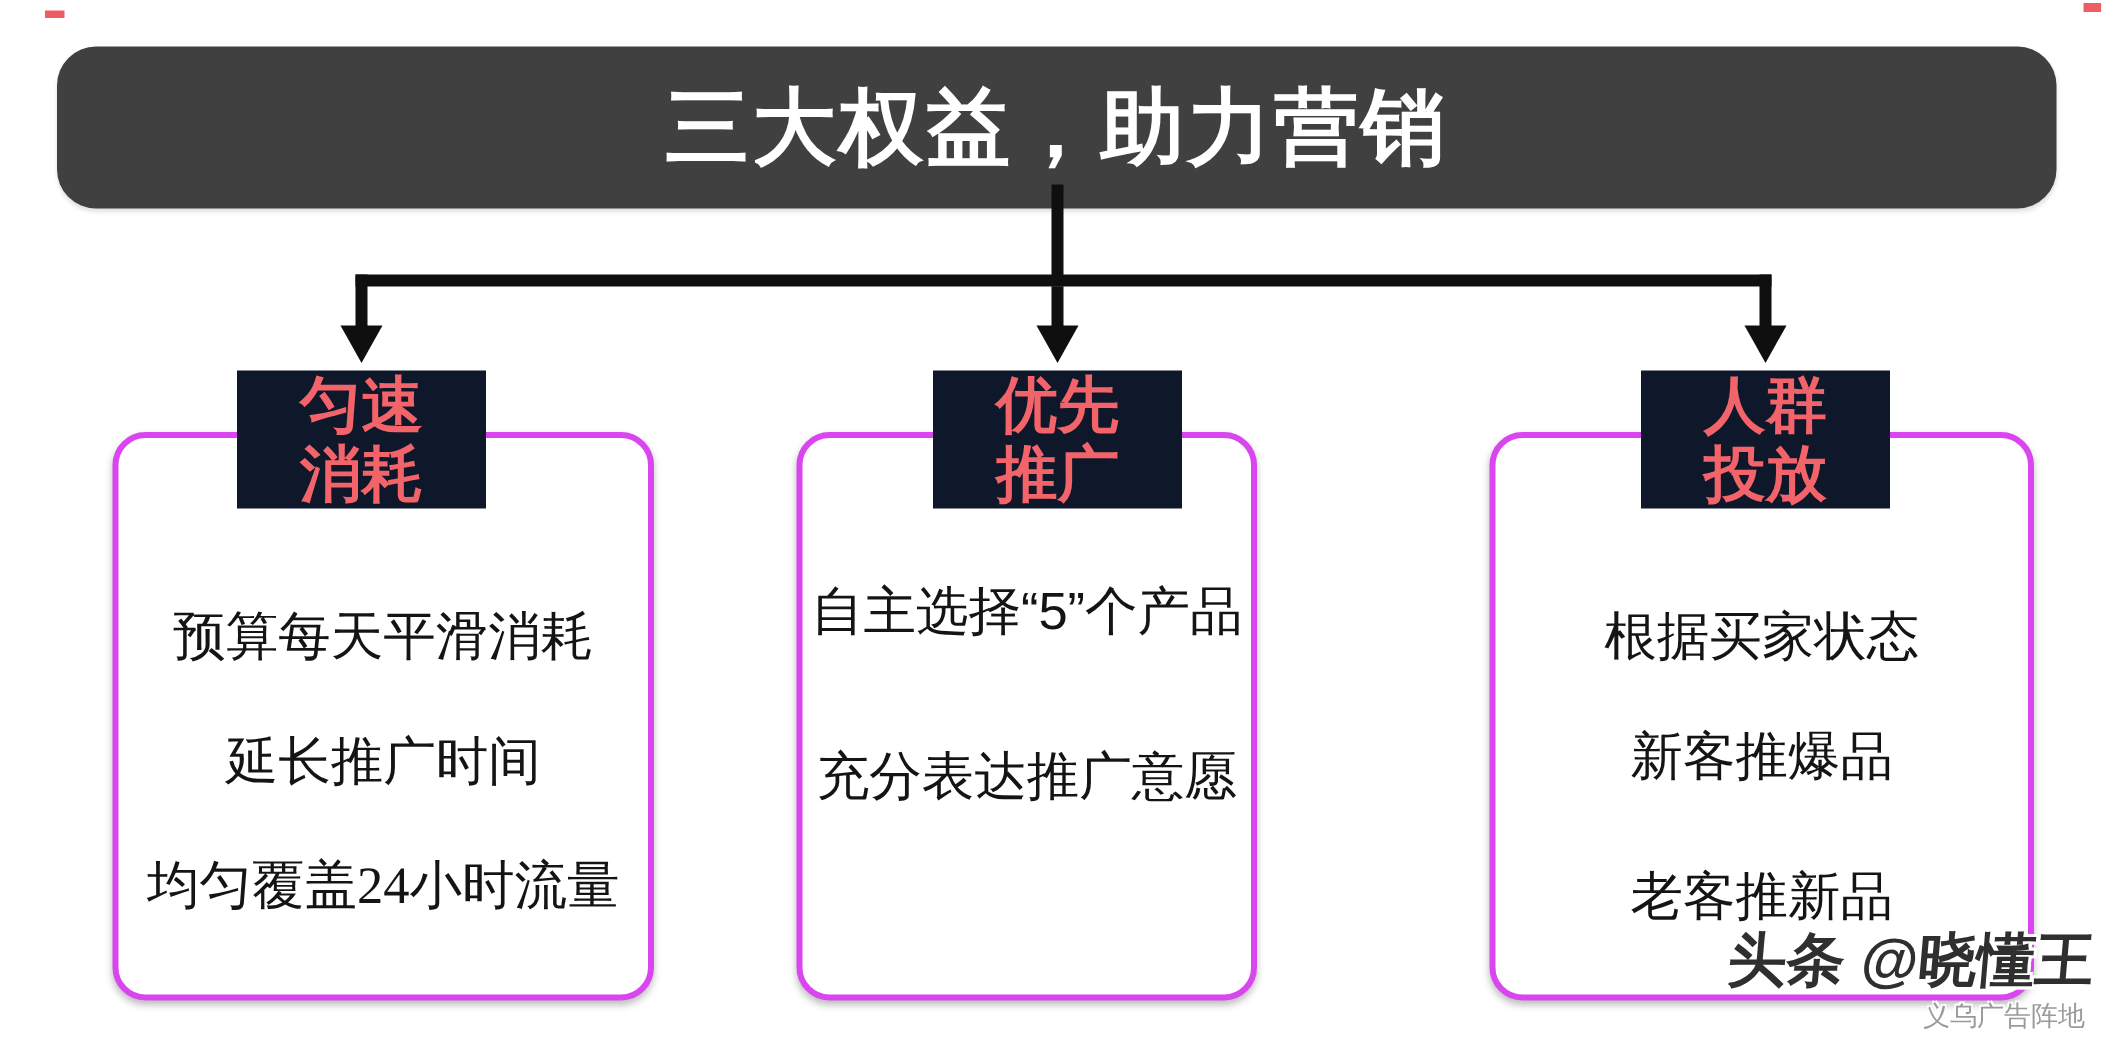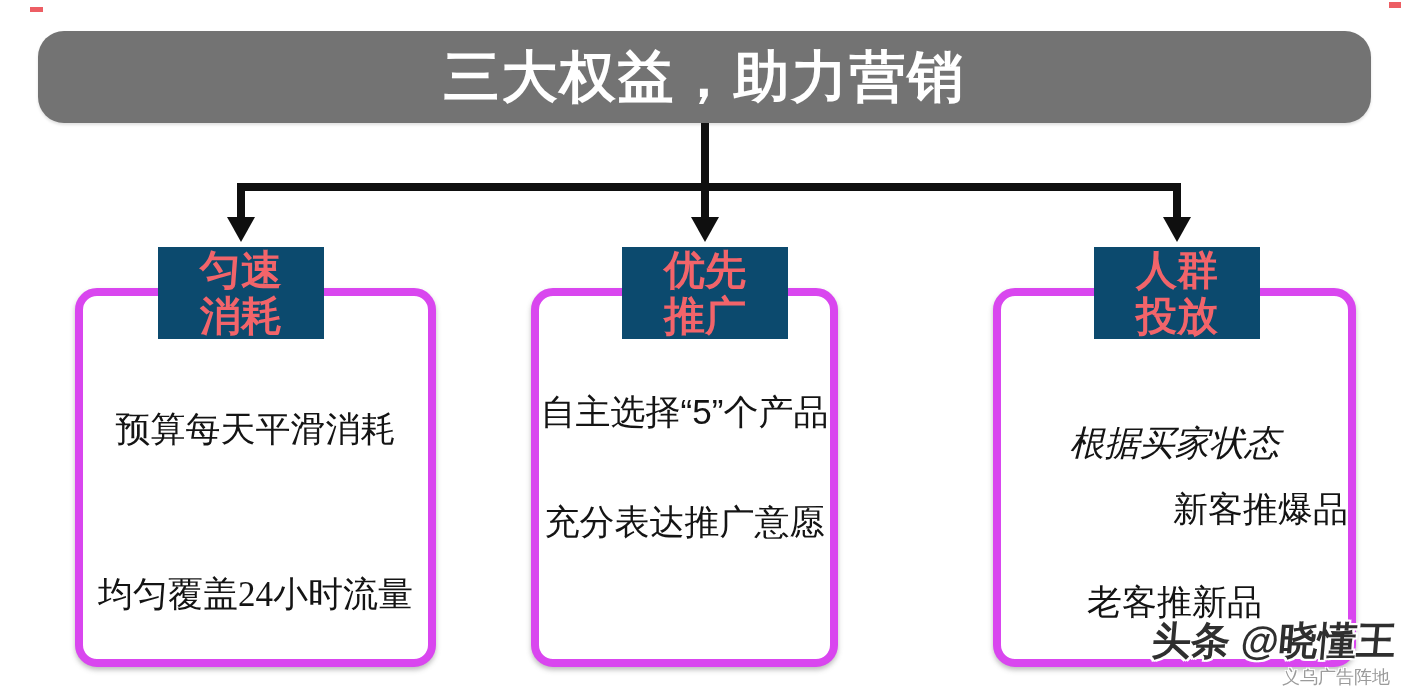--- a/index.html
+++ b/index.html
@@ -7,22 +7,22 @@
     position:relative; width:1401px; height:693px; overflow:hidden;
     background:#fff; font-family:"Liberation Sans","DejaVu Sans",sans-serif;
   }
   
   .corner-dash{position:absolute; background:#ED5E64;}
   .corner-dash.left{left:30px; top:7px; width:13px; height:5px;}
   .corner-dash.right{left:1389px; top:2px; width:12px; height:6px;}
 
   
   .banner{
-    position:absolute; left:38px; top:31px; width:1333px; height:92px;
-    background:#737373; border-radius:26px;
+    position:absolute; left:38px; top:31px; width:1333px; height:108px;
+    background:#404040; border-radius:26px;
     display:flex; align-items:center; justify-content:center;
     box-shadow:0 2px 3px rgba(0,0,0,0.12);
   }
   .banner-title{
     color:#ffffff; font-size:56px; font-weight:bold; letter-spacing:2px;
     white-space:nowrap; line-height:1;
   }
 
   
   .line{position:absolute; background:#0f0f0f;}
@@ -36,47 +36,47 @@
     border-left:14px solid transparent; border-right:14px solid transparent;
     border-top:25px solid #0f0f0f;
   }
   .arrowhead.a1{left:227px;}
   .arrowhead.a2{left:691px;}
   .arrowhead.a3{left:1163px;}
 
   
   .box{
     position:absolute; top:288px; height:379px; box-sizing:border-box;
-    background:#fff; border:8px solid #d946ef; border-radius:22px;
+    background:#fff; border:4px solid #d946ef; border-radius:22px;
     box-shadow:0 3px 5px rgba(110,110,110,0.45);
   }
   .box.b1{left:75px;  width:361px;}
   .box.b2{left:531px; width:307px;}
   .box.b3{left:993px; width:363px;}
 
   
   .col-title{
     position:absolute; top:247px; transform:translateX(-50%);
-    background:#0c4a6e; padding:0 42px; z-index:3; text-align:right;
+    background:#0f172a; padding:0 42px; z-index:3; text-align:right;
     color:#F2646A; font-size:41px; font-weight:bold; line-height:46px;
     white-space:nowrap;
   }
   .col-title.t1{left:241px;}
   .col-title.t2{left:705px;}
   .col-title.t3{left:1177px;}
 
   
   .item{
     position:absolute; left:0; right:0; text-align:center;
     color:#141414; font-size:35px; line-height:46px; white-space:nowrap;
     font-weight:500;
   }
   .b1 .i0{top:110px;} .b1 .i1{top:193px;} .b1 .i2{top:276px;font-family:Liberation Serif, serif;}
   .b2 .i0{top:93px;}  .b2 .i1{top:203px;}
-  .b3 .i0{top:124px;font-style:italic;} .b3 .i1{top:190px;text-align:right;} .b3 .i2{top:283px;}
+  .b3 .i0{top:110px;} .b3 .i1{top:190px;} .b3 .i2{top:283px;}
 
   
   .watermark{
     position:absolute; right:5px; top:620px; z-index:6; text-align:right;
   }
   .wm-main{
     font-size:39px; font-weight:bold; color:#2f2f2f; line-height:1.1;
     transform:skewX(-5deg); white-space:nowrap;
     text-shadow:-2px -2px 0 #fff, 2px -2px 0 #fff, -2px 2px 0 #fff,
                  2px 2px 0 #fff, -2px 0 0 #fff, 2px 0 0 #fff,
@@ -117,20 +117,21 @@
     <div>人群</div>
     <div>投放</div>
   </div>
   <div class="col-title t2">
     <div>优先</div>
     <div>推广</div>
   </div>
 
   <div class="box b1">
     <div class="item i0">预算每天平滑消耗</div>
+    <div class="item i1">延长推广时间</div>
     <div class="item i2">均匀覆盖24小时流量</div>
   </div>
   <div class="box b2">
     <div class="item i0">自主选择“5”个产品</div>
     <div class="item i1">充分表达推广意愿</div>
   </div>
   <div class="box b3">
     <div class="item i0">根据买家状态</div>
     <div class="item i1">新客推爆品</div>
     <div class="item i2">老客推新品</div>

